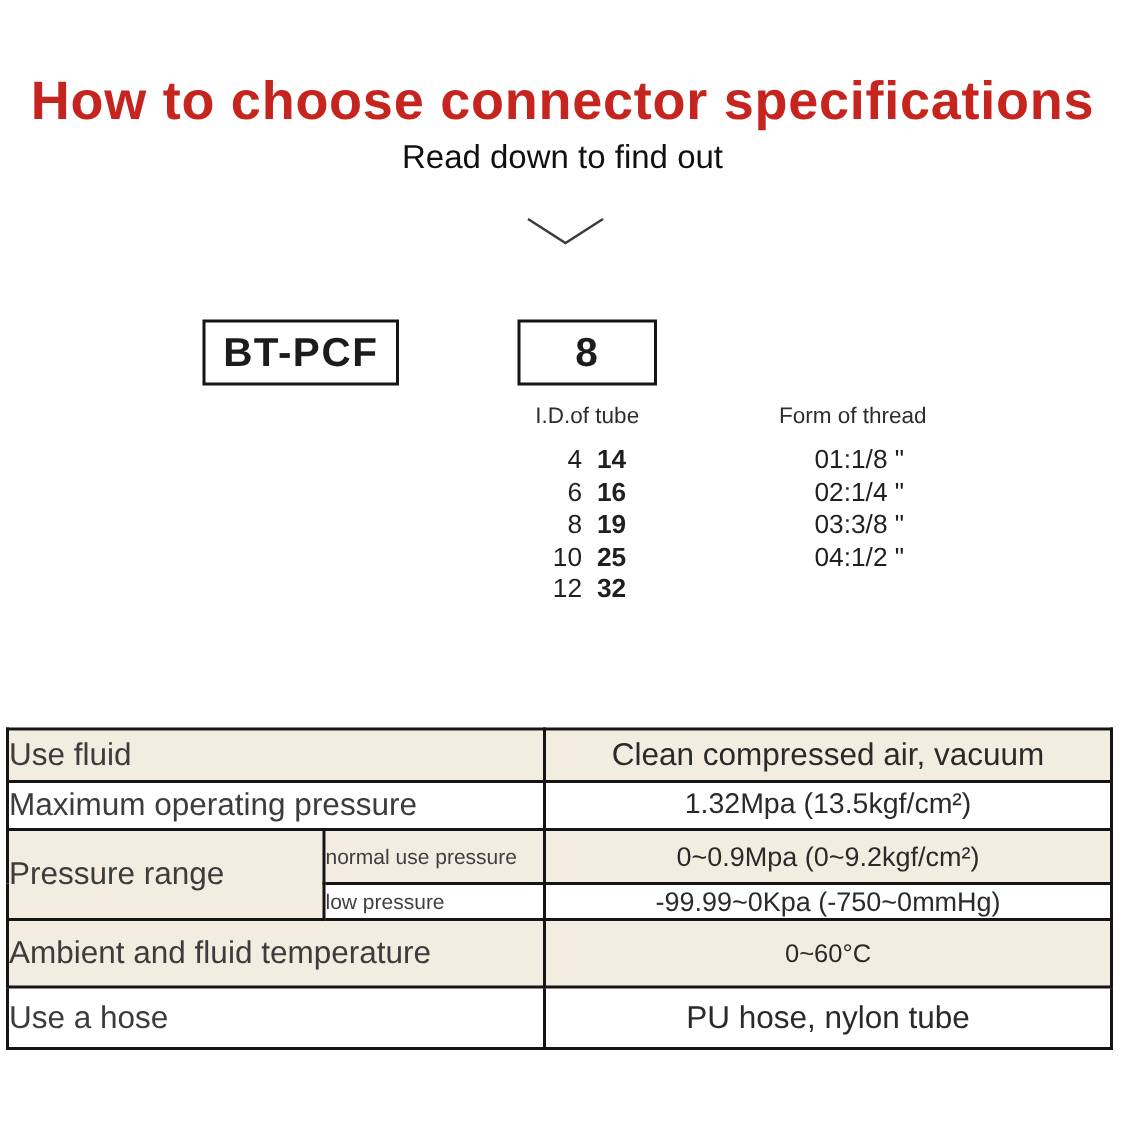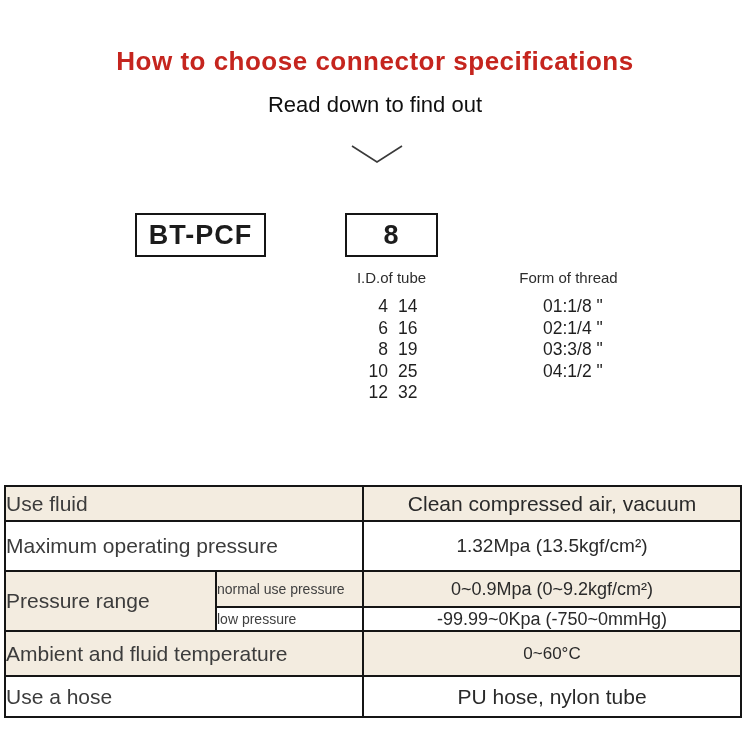--- a/index.html
+++ b/index.html
@@ -7,21 +7,21 @@
     position:relative;
     width:750px;height:750px;
     background:#ffffff;
     font-family:"Liberation Sans","DejaVu Sans",sans-serif;
     color:#222;
     overflow:hidden;
   }
   .title{
     position:absolute;top:46px;left:0;width:750px;
     text-align:center;
-    font-size:26px;font-weight:bold;
+    font-size:36px;font-weight:bold;
     letter-spacing:0.5px;
   }
   .subtitle{
     position:absolute;top:92px;left:0;width:750px;
     text-align:center;
     font-size:22px;color:#101010;
   }
   .chevron{
     position:absolute;top:143px;left:350px;
     width:54px;height:22px;
@@ -42,21 +42,21 @@
     font-size:15px;color:#2d2d2d;text-align:center;
   }
   .caption-id{left:331px;width:121px;}
   .caption-thread{left:498px;width:141px;}
   .tube-grid{
     position:absolute;left:352px;top:296px;width:90px;
     font-size:17.5px;color:#1f1f1f;
   }
   .tube-row{display:flex;height:21.5px;line-height:21.5px;}
   .tube-row .c1{width:36px;text-align:right;}
-  .tube-row .c2{width:40px;margin-left:10px;text-align:left;}
+  .tube-row .c2{width:40px;margin-left:10px;text-align:left;font-weight:bold;}
   .thread-list{
     position:absolute;left:543px;top:296px;width:110px;
     font-size:17.5px;color:#1f1f1f;
   }
   .thread-item{height:21.5px;line-height:21.5px;white-space:nowrap;}
   table.spec{
     position:absolute;left:4px;top:485px;
     width:736px;
     border-collapse:collapse;
     table-layout:fixed;
@@ -70,21 +70,21 @@
     white-space:nowrap;
   }
   td.lbl{padding-left:28px;text-align:left;}
   td.val{text-align:center;color:#2a2a2a;}
   td.sub{text-align:left;font-size:14px;color:#3f3f3f;}
   tr.beige td{background:#f3ece0;}
   td.white-cell{background:#ffffff;}
   .fs19{font-size:19px;}
   .fs18{font-size:18px;}
   .fs17{font-size:17px;}
-  .r1{height:35px;padding-left:28px;} .r2{height:50px;} .r3{height:36px;}
+  .r1{height:35px;padding-left:28px;} .r2{height:32px;} .r3{height:36px;}
   .r4{height:24px;} .r5{height:45px;} .r6{height:41px;}
 </style>
 </head>
 <body>
 
 <div class="page">
 
   <div class="title" style="color:#c5251e;">How to choose connector specifications</div>
 
   <div class="subtitle">Read down to find out</div>

